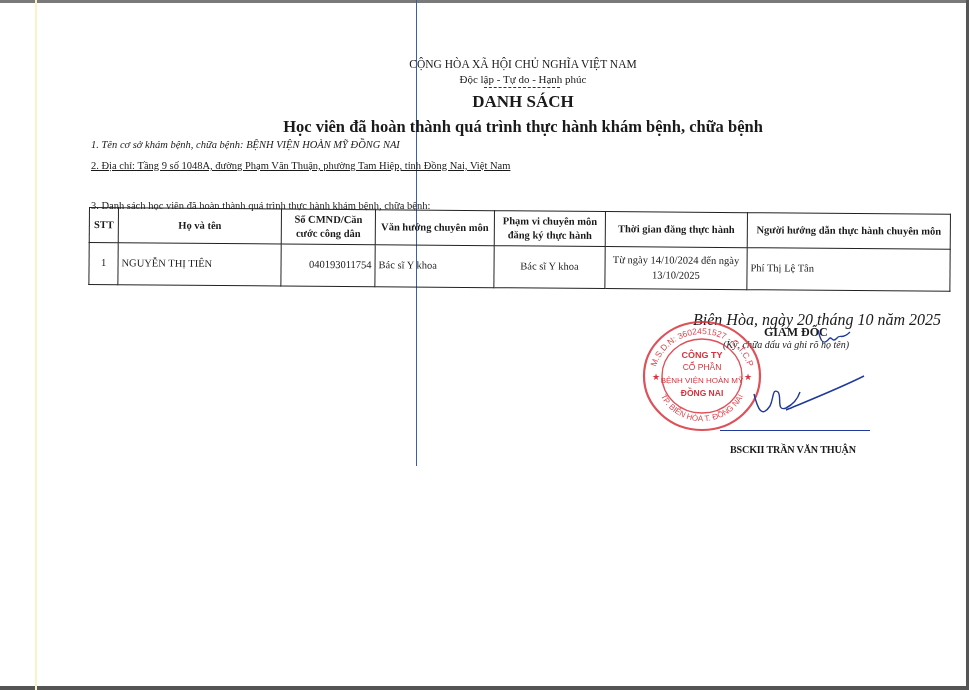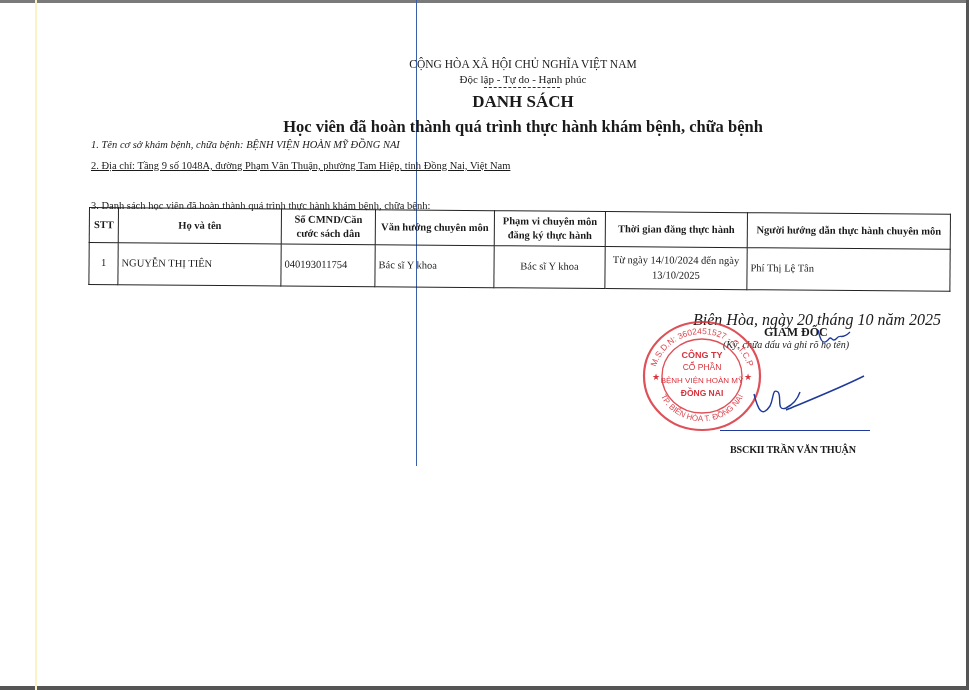--- a/index.html
+++ b/index.html
@@ -29,21 +29,21 @@
   table.list {
     position: absolute; left: 89px; top: 207px; width: 862px;
     border-collapse: collapse; font-size: 10.5px;
     transform: rotate(0.45deg); transform-origin: left top;
   }
   table.list th, table.list td { border: 1.3px solid #222; padding: 2px 3px; vertical-align: middle; }
   table.list th { font-weight: bold; text-align: center; height: 30px; line-height: 1.35; }
   table.list td { height: 37px; line-height: 1.35; }
   .c-stt { width: 22px; text-align: center; }
   .c-name { width: 156px; }
-  .c-id { width: 87px; text-align: left; }
+  .c-id { width: 87px; text-align: right; }
   .c-deg { width: 112px; }
   .c-scope { width: 104px; text-align: center; }
   .c-time { width: 135px; text-align: center; }
   .c-mentor { text-align: left; }
   th.c-mentor { text-align: center; }
 
   .place-date { left: 693px; top: 311px; font-size: 16px; font-style: italic; }
   .director { left: 764px; top: 325px; font-size: 12px; font-weight: bold; }
   .sign-note { left: 723px; top: 339px; font-size: 10px; font-style: italic; }
   .signer { left: 730px; top: 443px; font-size: 11px; font-weight: bold; letter-spacing: -0.2px; transform: scaleX(0.92); transform-origin: left top; }
@@ -69,21 +69,21 @@
 
 <div class="abs item item1">1. Tên cơ sở khám bệnh, chữa bệnh: BỆNH VIỆN HOÀN MỸ ĐỒNG NAI</div>
 <div class="abs item item2">2. Địa chỉ: Tầng 9 số 1048A, đường Phạm Văn Thuận, phường Tam Hiệp, tỉnh Đồng Nai, Việt Nam</div>
 <div class="abs item item3">3. Danh sách học viên đã hoàn thành quá trình thực hành khám bệnh, chữa bệnh:</div>
 
 <table class="list">
   <thead>
     <tr>
       <th class="c-stt">STT</th>
       <th class="c-name">Họ và tên</th>
-      <th class="c-id">Số CMND/Căn cước sách dân</th>
+      <th class="c-id">Số CMND/Căn cước công dân</th>
       <th class="c-deg">Văn hướng chuyên môn</th>
       <th class="c-scope">Phạm vi chuyên môn đăng ký thực hành</th>
       <th class="c-time">Thời gian đăng thực hành</th>
       <th class="c-mentor">Người hướng dẫn thực hành chuyên môn</th>
     </tr>
   </thead>
   <tbody>
     <tr>
       <td class="c-stt">1</td>
       <td class="c-name">NGUYỄN THỊ TIÊN</td>

